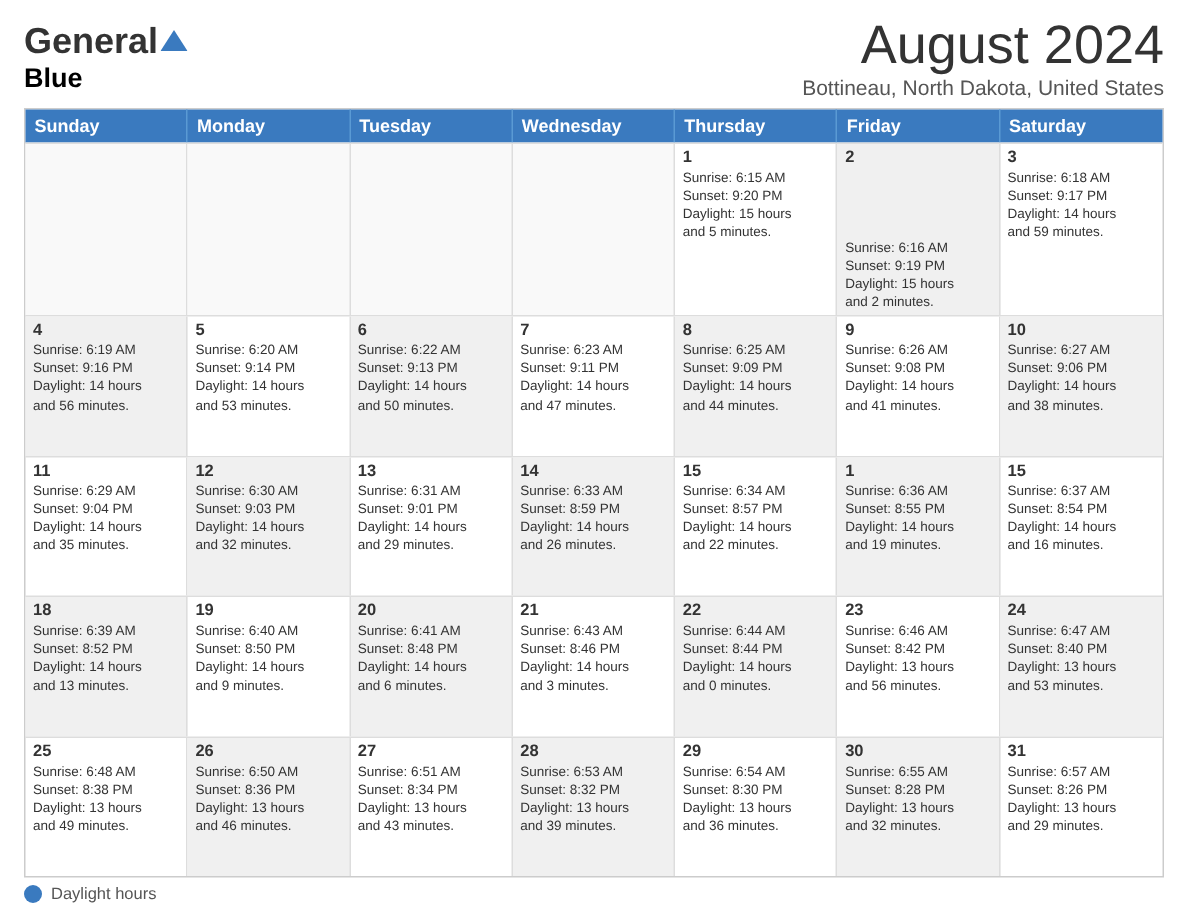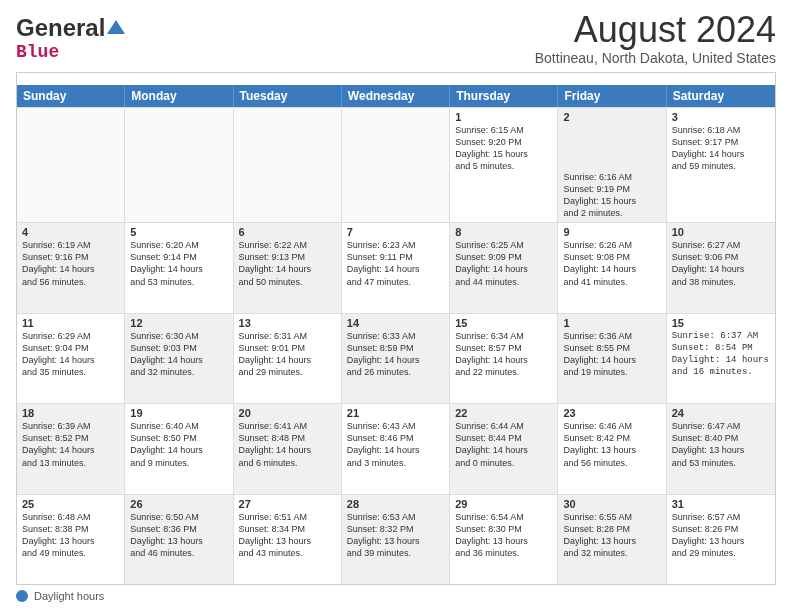--- a/index.html
+++ b/index.html
@@ -34,22 +34,21 @@
       align-items: center;
     }
     .logo-general {
       font-size: 24px;
       font-weight: bold;
       color: #333;
     }
     .logo-blue {
       font-size: 18px;
       font-weight: bold;
-      color: #be185d;
-      font-family: Liberation Mono, monospace;
+      color: #000000;
     }
     .logo-icon {
       width: 18px;
       height: 14px;
       margin-left: 2px;
       margin-top: -2px;
     }
     .title-block {
       text-align: right;
     }
@@ -66,21 +65,20 @@
     .calendar {
       flex: 1;
       display: flex;
       flex-direction: column;
       border: 1px solid #ccc;
     }
     .cal-header {
       display: grid;
       grid-template-columns: repeat(7, 1fr);
       background: #3a7abf;
-      margin-top: 12px;
     }
     .cal-header-cell {
       color: #fff;
       font-size: 12px;
       font-weight: bold;
       padding: 4px 6px;
       border-right: 1px solid #5a9ad4;
       text-align: left;
     }
     .cal-header-cell:last-child { border-right: none; }
@@ -281,21 +279,21 @@
           </div>
           <div class="cal-cell shaded">
             <span class="day-num">1</span>
             <div class="cell-text" style="white-space: pre-line;">Sunrise: 6:36 AM
 Sunset: 8:55 PM
 Daylight: 14 hours
 and 19 minutes.</div>
           </div>
           <div class="cal-cell">
             <span class="day-num">15</span>
-            <div class="cell-text" style="white-space: pre-line; font-family: Liberation Mono, monospace;">Sunrise: 6:37 AM
+            <div class="cell-text" style="white-space: pre-line;">Sunrise: 6:37 AM
 Sunset: 8:54 PM
 Daylight: 14 hours
 and 16 minutes.</div>
           </div>
         </div>
         <div class="cal-row">
           <div class="cal-cell shaded">
             <span class="day-num">18</span>
             <div class="cell-text" style="white-space: pre-line;">Sunrise: 6:39 AM
 Sunset: 8:52 PM

